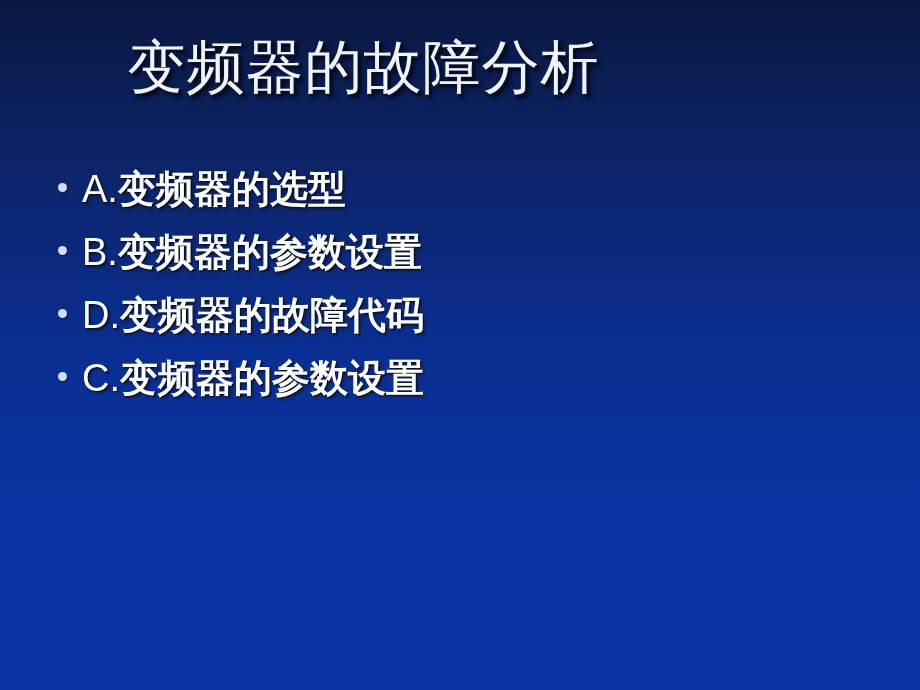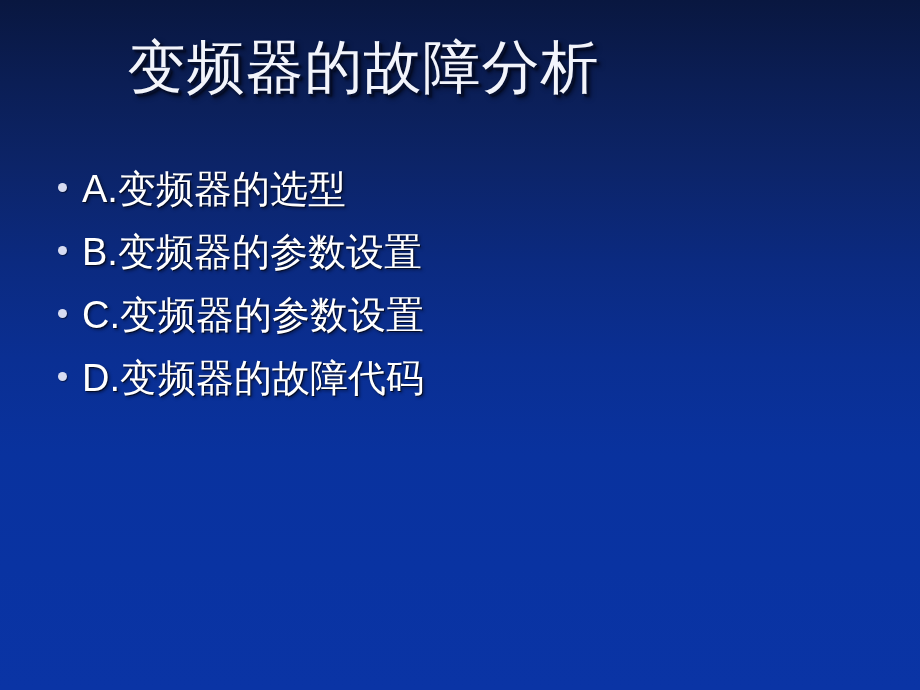--- a/index.html
+++ b/index.html
@@ -92,21 +92,21 @@
     text-shadow:
        1px 1px 0 rgba(5, 12, 36, 0.9),
        2px 2px 3px rgba(3, 8, 26, 0.55);
   }
   .bullet-text .latin {
     font-family: "Liberation Sans", sans-serif;
     font-weight: 400;
   }
   .bullet-text .han {
     font-family: "DejaVu Serif", "Liberation Serif", serif;
-    font-weight: 400;
+    font-weight: 700;
   }
 </style>
 </head>
 <body>
 
 <div class="slide">
 
   <div class="title-block">
     <h1 class="slide-title">变频器的故障分析</h1>
   </div>
@@ -129,27 +129,27 @@
       <span class="bullet-text">
         <span class="latin">B.</span><span class="han">变频器的参数设置</span>
       </span>
     </div>
 
     <div class="bullet-row">
       <span class="bullet-marker">
         <span class="bullet-dot"></span>
       </span>
       <span class="bullet-text">
-        <span class="latin">C.</span><span class="han">变频器的参数设置</span>
+        <span class="latin">D.</span><span class="han">变频器的故障代码</span>
       </span>
     </div>
 
     <div class="bullet-row">
       <span class="bullet-marker">
         <span class="bullet-dot"></span>
       </span>
       <span class="bullet-text">
-        <span class="latin">D.</span><span class="han">变频器的故障代码</span>
+        <span class="latin">C.</span><span class="han">变频器的参数设置</span>
       </span>
     </div>
 
   </div>
 </div>
 
 </body></html>

